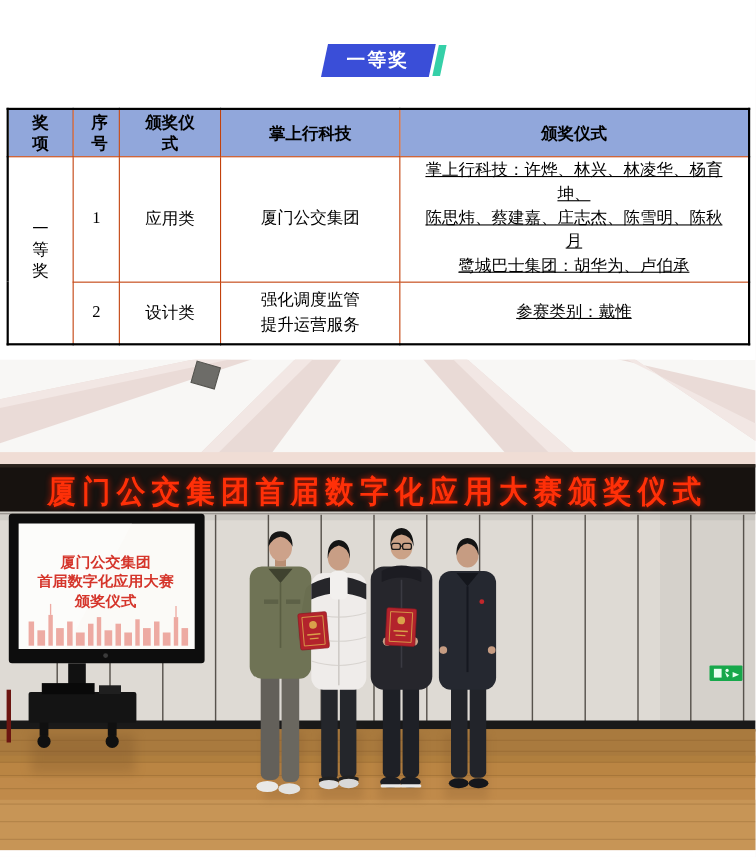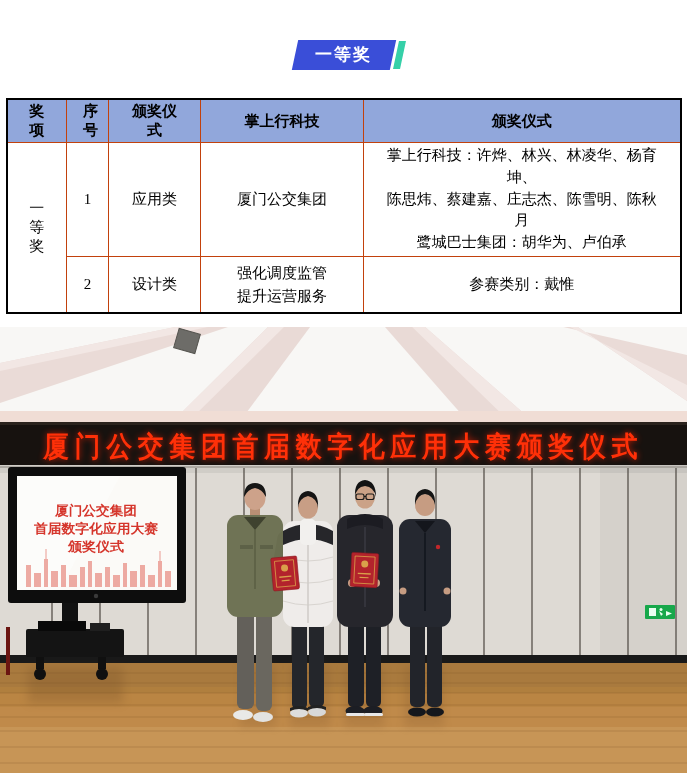--- a/index.html
+++ b/index.html
@@ -18,21 +18,21 @@
   table.award{border-collapse:collapse;table-layout:fixed;width:674px;
               margin:28px auto 0;border:2px solid #000;
               font-family:"Liberation Serif","DejaVu Serif",serif;color:#000;}
   table.award th,table.award td{border:1px solid #c2410c;text-align:center;
               vertical-align:middle;font-size:15px;padding:2px 16px;
               overflow:hidden;}
   table.award thead th{background:#91a7db;font-weight:bold;height:33px;}
   tr.r1{height:92px;}
   tr.r2{height:57px;}
   td.participants{text-align:left;padding:4px 7px;line-height:1.45;
-              white-space:pre-line;}
+              white-space:pre-line;text-decoration:underline;}
   td.project{white-space:pre-line;line-height:1.5;}
   
   .photo{position:relative;width:630px;height:446px;margin-top:13px;
          background:#f7f6f4;}
   .photo svg{display:block;}
   .led-text{font-weight:bold;letter-spacing:6px;}
   .slide-text{font-weight:bold;}
 </style>
 </head>
 <body>

